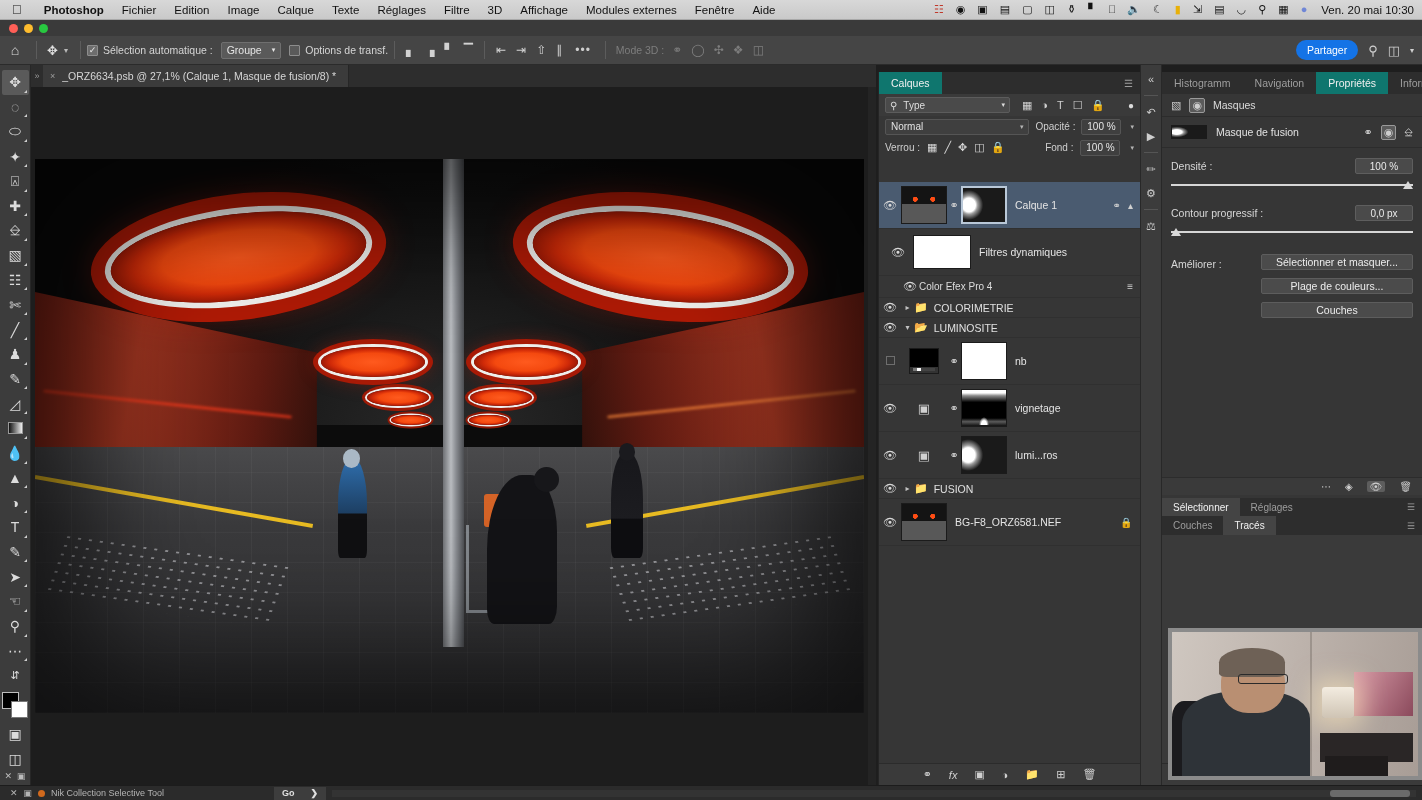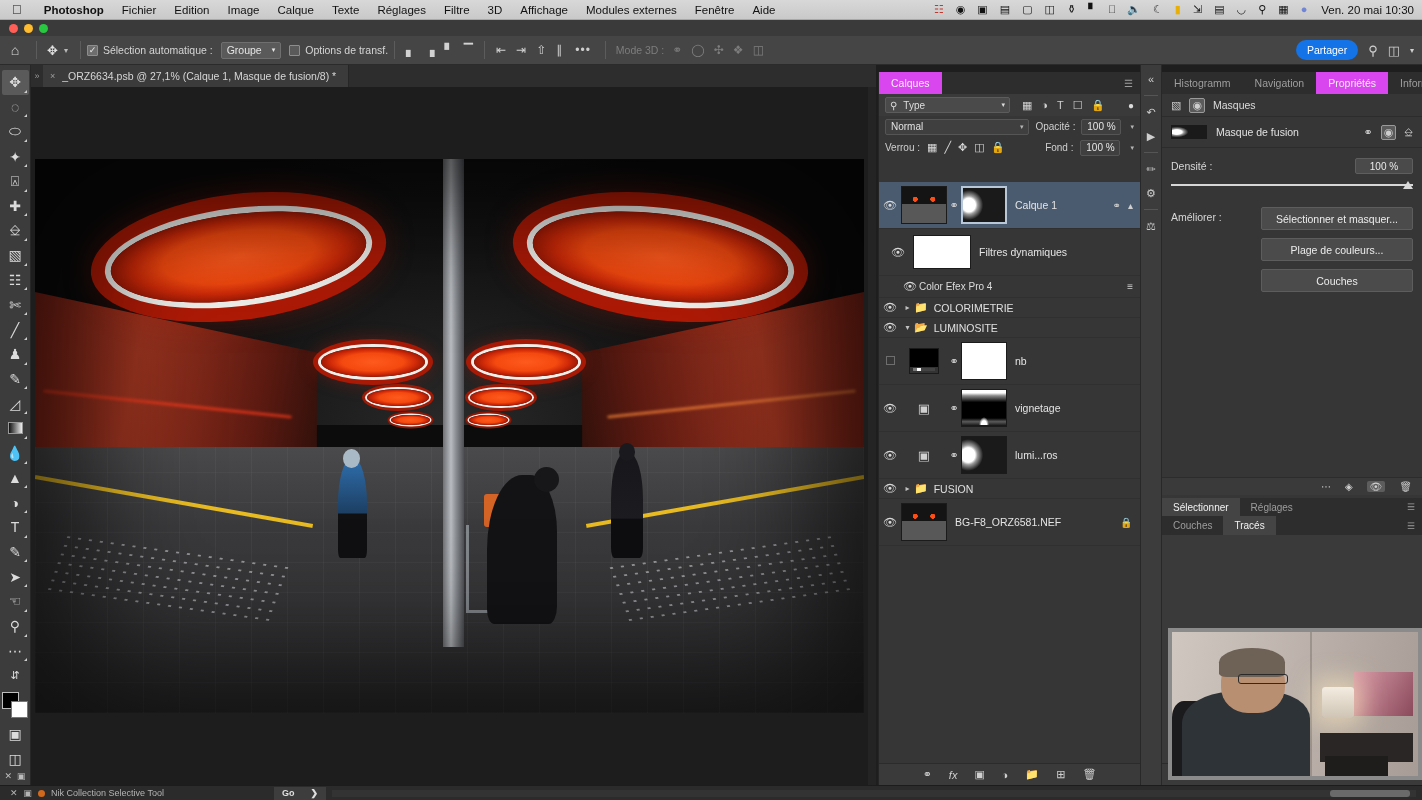--- a/index.html
+++ b/index.html
@@ -185,21 +185,21 @@
   .status-track { flex: 1; height: 7px; background: #333; margin: 0 6px; position: relative; }
   .status-track i { position: absolute; right: 6px; top: 0; width: 80px; height: 7px; background: #6a6a6a; border-radius: 3px; }
 
   
   .layerspanel {
     position: absolute; top: 72px; left: 878px; width: 262px; height: 713px;
     background: #363636; border-left: 1px solid #252525;
   }
   .ptabrow { height: 22px; background: #2d2d2d; display: flex; align-items: stretch; }
   .ptab { display: flex; align-items: center; padding: 0 12px; font-size: 10.5px; color: #9e9e9e; cursor: pointer; }
-  .ptab.active { background: #d946ef; color: #f0f0f0; }
+  .ptab.active { background: #0f766e; color: #f0f0f0; }
   .ptab-menu { margin-left: auto; display: flex; align-items: center; padding-right: 7px; color: #9e9e9e; font-size: 10px; }
   .filterrow { height: 22px; display: flex; align-items: center; padding: 0 6px; gap: 6px; background: #3a3a3a; }
   .filtersel {
     background: #4a4a4a; border: 1px solid #5c5c5c; border-radius: 2px; height: 16px;
     display: flex; align-items: center; gap: 6px; padding: 0 4px; width: 125px;
     font-size: 10px; color: #ddd;
   }
   .filtersel .fcaret { margin-left: auto; font-size: 7px; }
   .ficons { display: flex; gap: 9px; align-items: center; color: #cfcfcf; font-size: 11px; margin-left: 6px; }
   .fpower { margin-left: auto; font-size: 10px; color: #dcdcdc; }
@@ -297,21 +297,21 @@
     font-size: 10px; color: #eaeaea;
   }
   .slider { position: relative; height: 12px; margin-top: 7px; }
   .slider .track { position: absolute; left: 0; right: 0; top: 3px; height: 2px; background: #d7d7d7; }
   .slider .knob { position: absolute; top: 0; width: 0; height: 0;
     border-left: 5px solid transparent; border-right: 5px solid transparent; border-bottom: 8px solid #d9d9d9; }
   .ameliorer { padding: 12px 9px 0 9px; display: flex; gap: 8px; align-items: flex-start; }
   .ameliorer .lbl { font-size: 10.5px; color: #d7d7d7; padding-top: 4px; white-space: nowrap; }
   .btn-col { margin-left: auto; display: flex; flex-direction: column; gap: 8px; width: 152px; }
   .pbtn {
-    background: #4b4b4b; border: 1px solid #5d5d5d; border-radius: 2px; height: 23px;
+    background: #4b4b4b; border: 1px solid #5d5d5d; border-radius: 2px; height: 16px;
     display: flex; align-items: center; justify-content: center;
     font-size: 10.5px; color: #ececec; cursor: pointer;
   }
   .prop-footer {
     position: absolute; top: 405px; left: 0; right: 0; height: 18px; background: #3a3a3a;
     display: flex; align-items: center; justify-content: flex-end; gap: 14px; padding-right: 10px;
     color: #cfcfcf; font-size: 10px; border-top: 1px solid #2c2c2c;
   }
   .prop-footer .sel { background: #5d5d5d; border-radius: 2px; padding: 0 3px; }
   .biblio-tabs { position: absolute; top: 426px; left: 0; right: 0; height: 18px; background: #2d2d2d; display: flex; }
@@ -702,20 +702,30 @@
       <div class="field-row">
         <span class="field-lbl">Densité :</span>
         <span class="field-val">100 %</span>
       </div>
       <div class="slider">
         <i class="track"></i>
         <i class="knob" style="right:0"></i>
       </div>
     </div>
 
+    <div class="field-block">
+      <div class="field-row">
+        <span class="field-lbl">Contour progressif :</span>
+        <span class="field-val">0,0 px</span>
+      </div>
+      <div class="slider">
+        <i class="track"></i>
+        <i class="knob" style="left:0"></i>
+      </div>
+    </div>
 
     <div class="ameliorer">
       <span class="lbl">Améliorer :</span>
       <div class="btn-col">
         <div class="pbtn">Sélectionner et masquer...</div>
         <div class="pbtn">Plage de couleurs...</div>
         <div class="pbtn">Couches</div>
       </div>
     </div>
 

